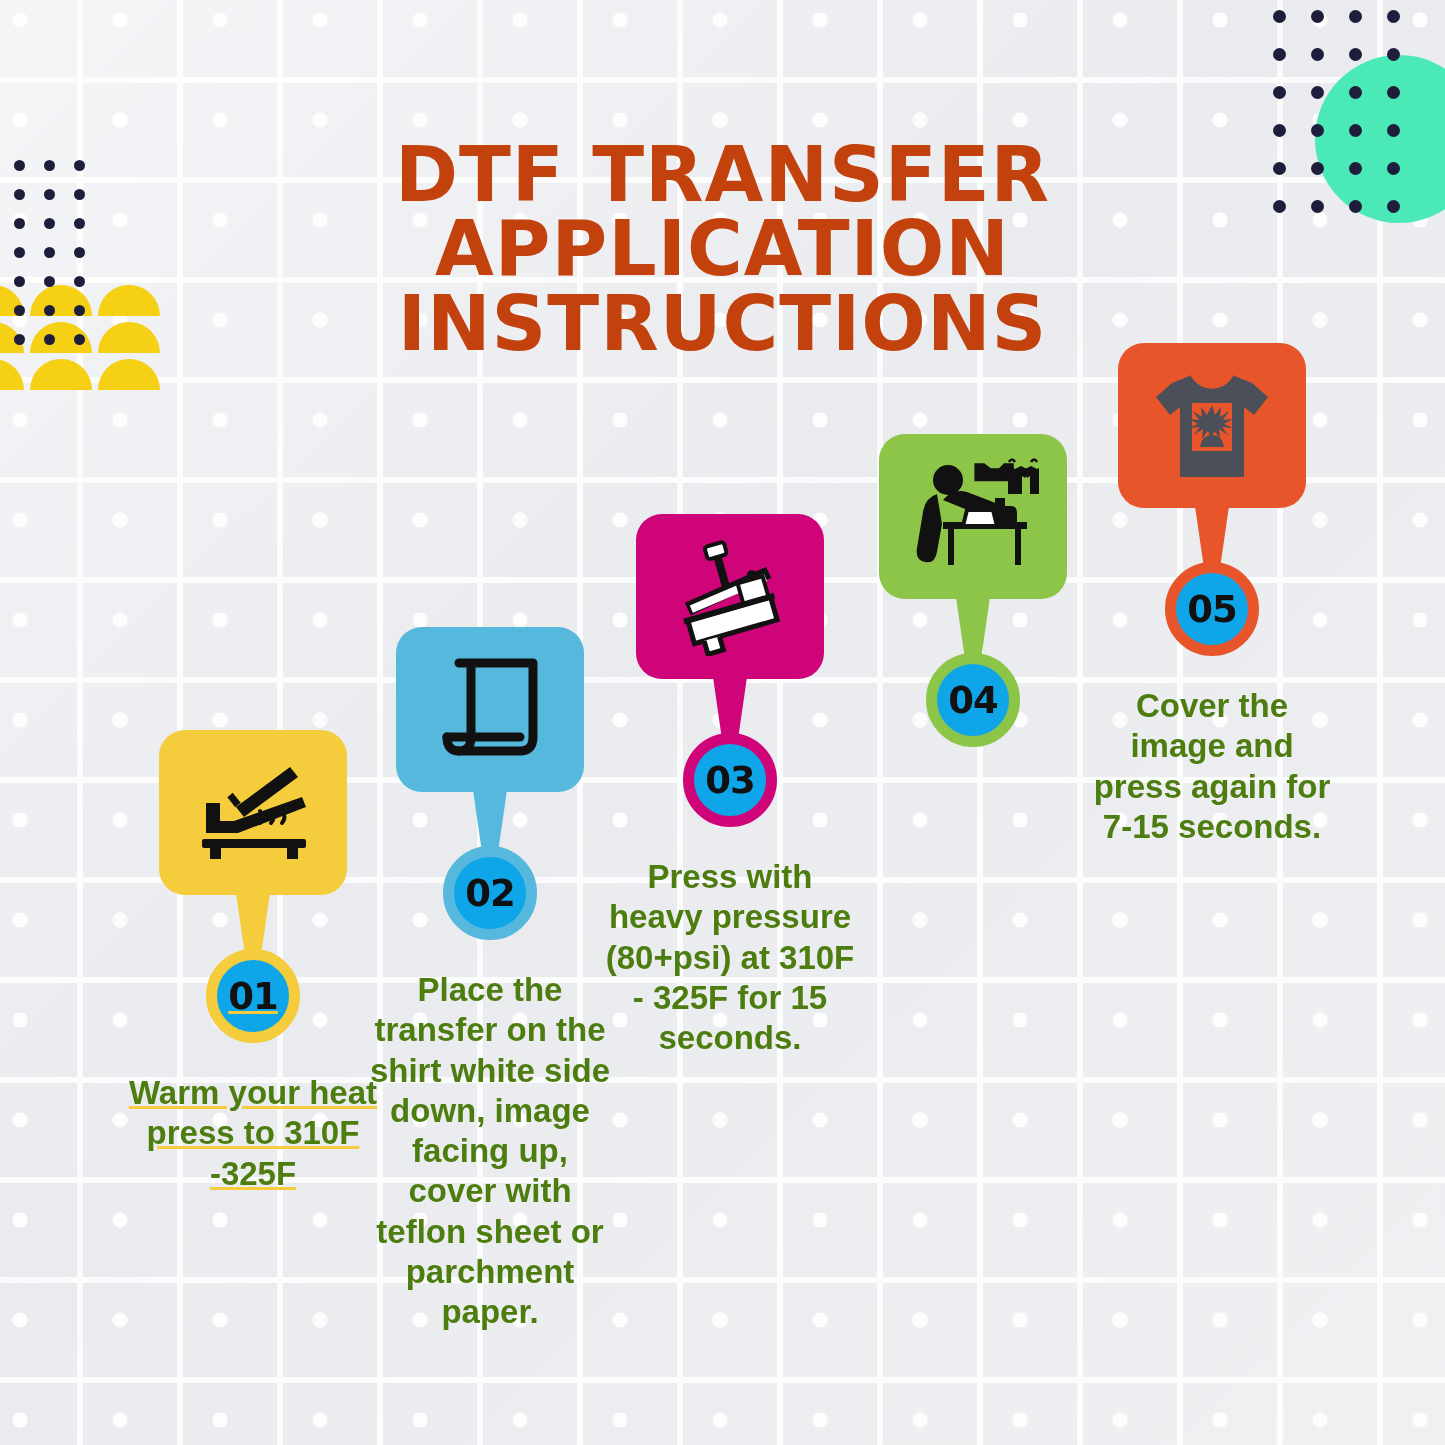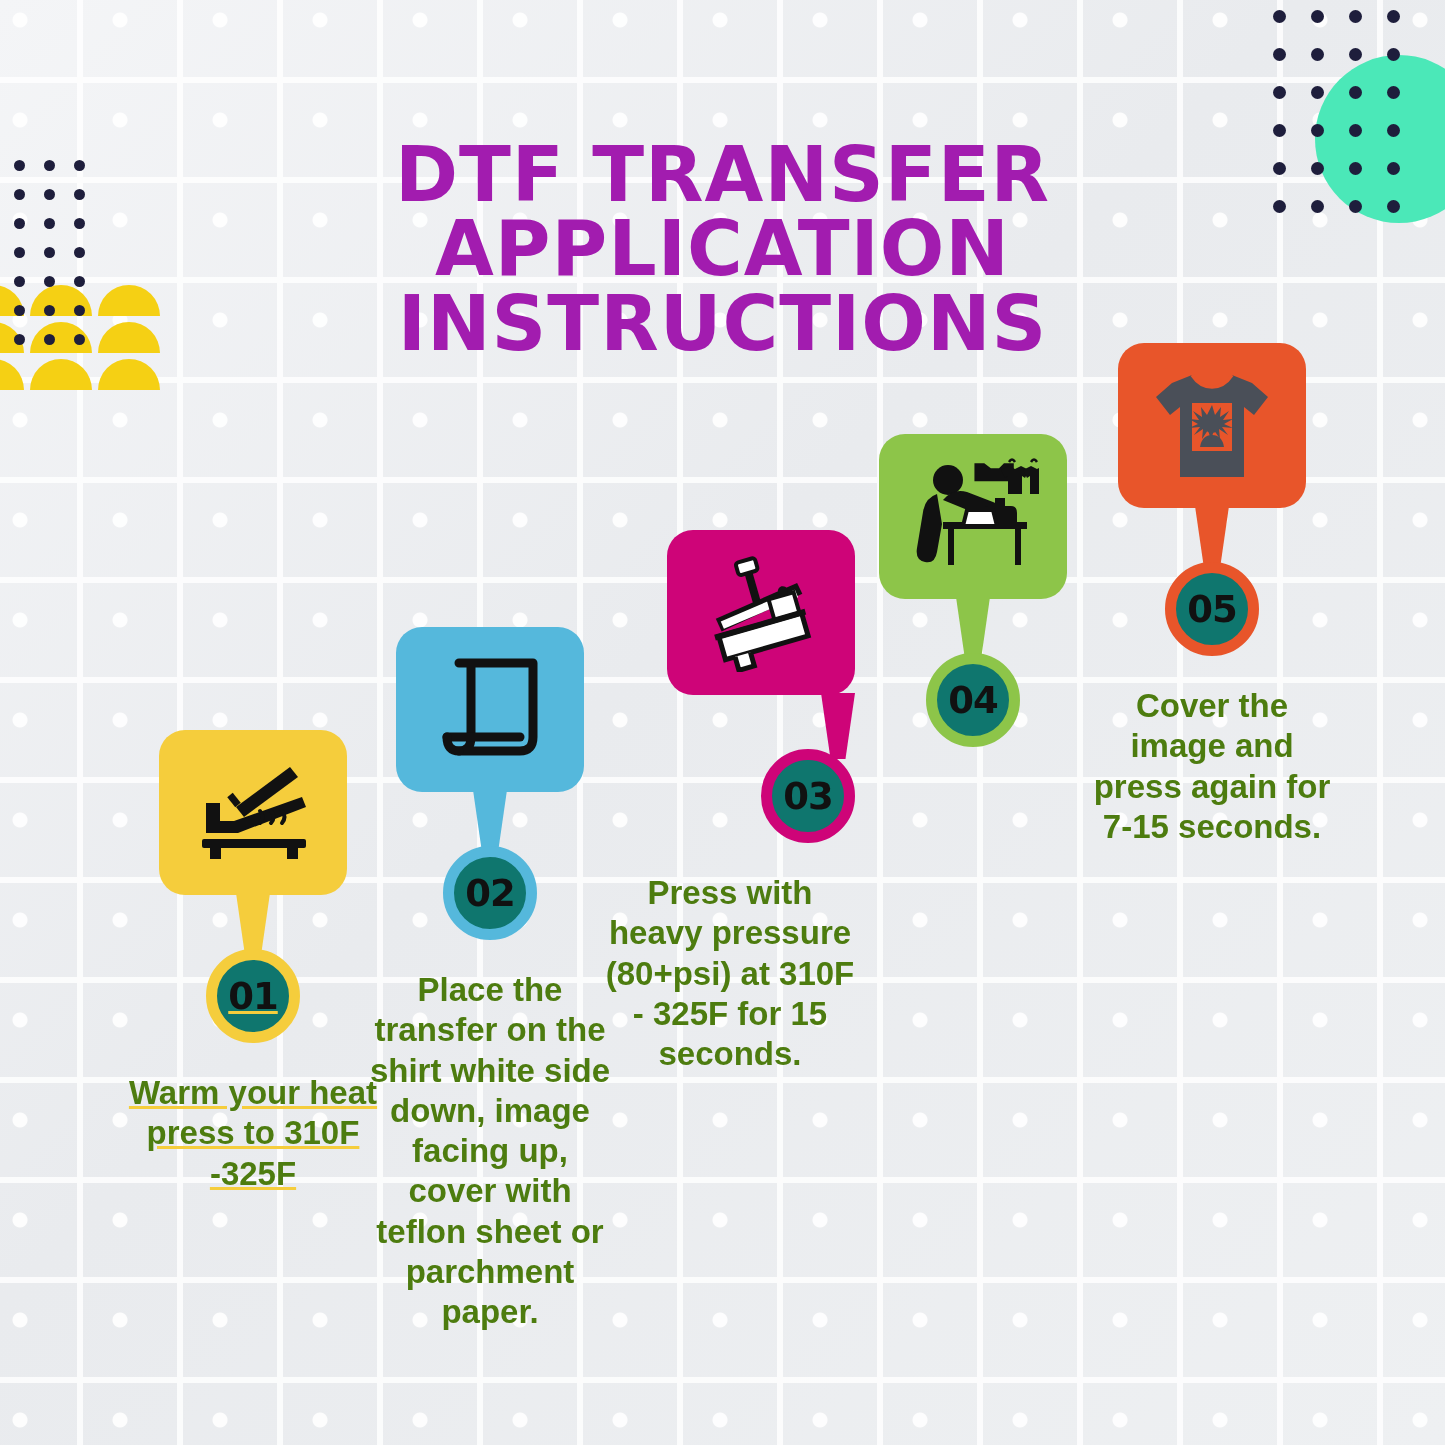--- a/index.html
+++ b/index.html
@@ -89,21 +89,21 @@
   #title {
     position: absolute;
     left: 0; right: 0; top: 138px;
     z-index: 6;
     text-align: center;
     font-family: "DejaVu Sans", sans-serif;
     font-weight: 900;
     font-size: 76px;
     line-height: .98;
     letter-spacing: 1px;
-    color: #a21caf;
+    color: #c2410c;
     padding: 0 170px;
     text-transform: uppercase;
   }
 
   
   #steps {
     position: absolute;
     inset: 0;
     z-index: 5;
   }
@@ -140,21 +140,21 @@
     transform: translateX(-50%);
     width: 34px; height: 100%;
     background: currentColor;
     clip-path: polygon(0 0, 100% 0, 72% 100%, 28% 100%);
   }
 
   .badge {
     width: 94px; height: 94px;
     border-radius: 50%;
     border: 11px solid currentColor;
-    background: #0f766e;
+    background: #0ea5e9;
     margin-top: -10px;
     display: flex;
     align-items: center;
     justify-content: center;
     position: relative;
     z-index: 2;
   }
   .badge span {
     font-family: "DejaVu Sans", sans-serif;
     font-weight: 900;
@@ -291,21 +291,21 @@
     <path d="M10 82 q0 14 12 14" stroke="#111" stroke-width="9" fill="none" stroke-linecap="round"></path>
   </svg>
         </span>
       </div>
       <div class="neck"></div>
       <div class="badge">
         <span>02</span>
       </div>
       <p class="step-text">Place the transfer on the shirt white side down, image facing up, cover with teflon sheet or parchment paper.</p>
     </div>
-    <div class="step" style="left: 605px; top: 530px; color: rgb(206, 4, 120); align-items: flex-end;">
+    <div class="step" style="left: 605px; top: 514px; color: rgb(206, 4, 120);">
       <div class="icon-card" style="background:#CE0478">
         <span>
           <svg width="122" height="118" viewBox="0 0 122 118" fill="none">
     <g transform="rotate(-16 61 59)">
       <rect x="50" y="4" width="20" height="13" rx="3" fill="#fff" stroke="#111" stroke-width="4"></rect>
       <rect x="56" y="16" width="8" height="36" fill="#111"></rect>
       <path d="M16 52 L104 40 L106 52 L18 66 Z" fill="#111"></path>
       <path d="M20 56 L100 46 L101 54 L21 64 Z" fill="#fff"></path>
       <rect x="72" y="48" width="26" height="26" fill="#fff" stroke="#111" stroke-width="4"></rect>
       <path d="M14 70 H100 V94 H14 Z" fill="#fff" stroke="#111" stroke-width="5"></path>

